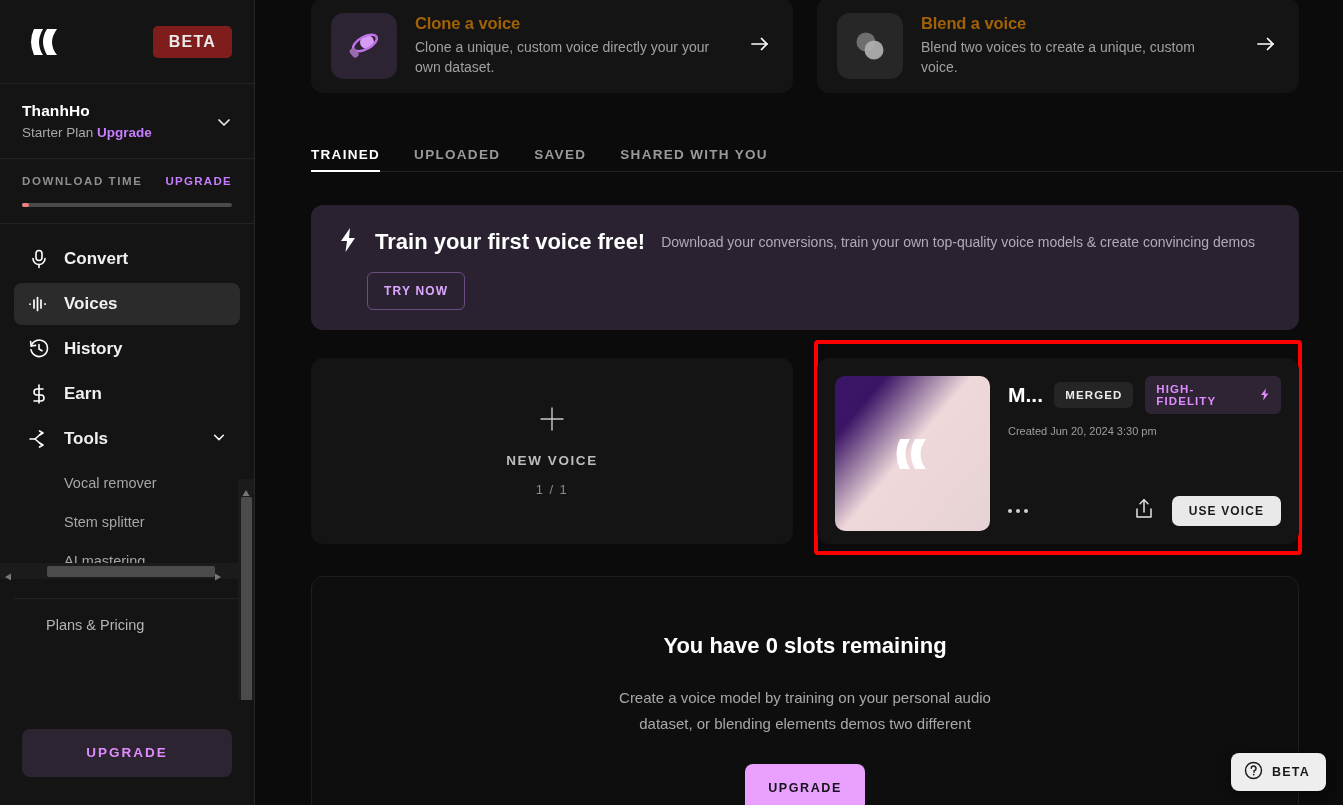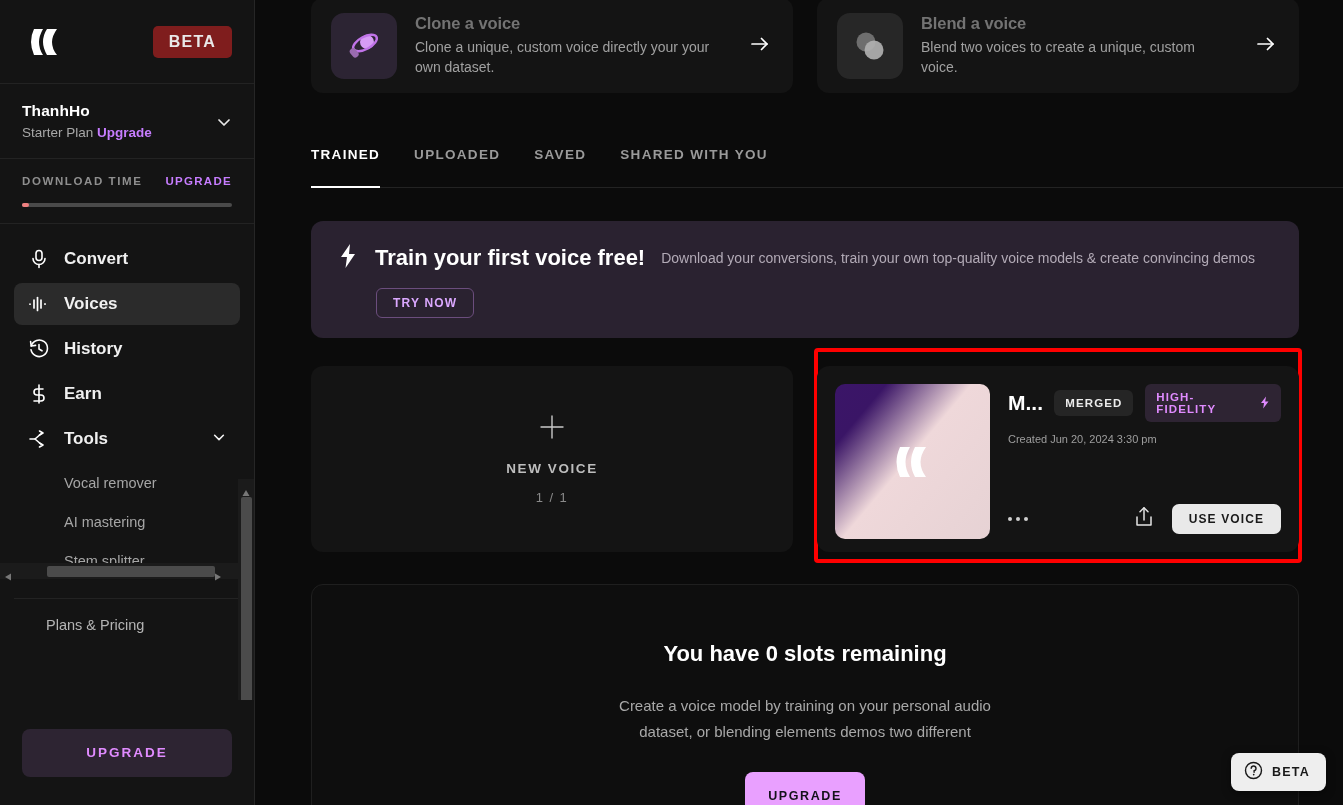--- a/index.html
+++ b/index.html
@@ -91,46 +91,46 @@
   .top-cards{ display:flex; gap:24px; padding:0 44px 0 56px; padding-top:0; }
   .tc{
     flex:1 1 0; height:95px; background:#141414; border-radius:12px;
     display:flex; align-items:center; gap:18px; padding:0 22px 0 20px;
     margin-top:-2px; cursor:pointer;
   }
   .tc-ico{ width:66px; height:66px; border-radius:13px; flex:0 0 66px; display:flex; align-items:center; justify-content:center;}
   .tc-ico.clone{ background:#2c2433; }
   .tc-ico.blend{ background:#272727; }
   .tc-body{ flex:1 1 auto; }
-  .tc-title{ font-size:16.5px; font-weight:bold; color:#737373; letter-spacing:-.1px; }
+  .tc-title{ font-size:16.5px; font-weight:bold; color:#a16207; letter-spacing:-.1px; }
   .tc-desc{ font-size:14px; color:#a0a0a0; line-height:1.42; margin-top:5px; max-width:310px;}
   .tc-arrow{ width:22px; height:22px; flex:0 0 22px; }
 
   .tabs{
     display:flex; gap:34px; margin:54px 0 0 56px;
     border-bottom:1px solid #232323; width:calc(100% - 56px);
   }
   .tab{
     font-size:13.5px; font-weight:bold; letter-spacing:1.3px; color:#9a9a9a;
-    padding-bottom:24px; cursor:pointer; border-bottom:2px solid transparent; margin-bottom:-1px;
+    padding-bottom:8px; cursor:pointer; border-bottom:2px solid transparent; margin-bottom:-1px;
   }
   .tab.active{ color:#fff; border-bottom-color:#fff; }
 
   .banner{
     margin:33px 44px 0 56px; background:#2a2230; border-radius:12px;
     padding:22px 24px 20px 26px;
   }
   .banner-row{ display:flex; align-items:center; gap:16px; }
   .bolt{ width:22px; height:26px; flex:0 0 22px; }
   .banner-title{ font-size:22px; font-weight:bold; color:#fff; }
   .banner-desc{ font-size:14px; color:#b2aab6; }
   .try-now{
-    margin-top:15px; margin-left:39px;
+    margin-top:15px; margin-left:30px;
     display:inline-flex; align-items:center; justify-content:center;
-    height:30px; padding:0 16px; border:1px solid #6b4d7d; border-radius:6px;
+    height:38px; padding:0 16px; border:1px solid #6b4d7d; border-radius:6px;
     color:#dba8ff; font-size:12px; font-weight:bold; letter-spacing:1.2px; cursor:pointer;
   }
 
   .grid{ display:flex; gap:24px; margin:28px 44px 0 56px; }
   .new-voice{
     flex:1 1 0; height:186px; background:#141414; border-radius:12px;
     display:flex; flex-direction:column; align-items:center; justify-content:center; cursor:pointer;
   }
   .plus{ width:28px; height:28px; }
   .nv-label{ font-size:13.5px; letter-spacing:1.6px; color:#bdbdbd; font-weight:bold; margin-top:16px;}
@@ -297,22 +297,22 @@
           </span>
           <span class="lbl">Tools</span>
           <span>
             <svg class="nav-chev" viewBox="0 0 16 16" fill="none">
                 <path d="M3 6 L8 11 L13 6" stroke="#fff" stroke-width="1.8" stroke-linecap="round" stroke-linejoin="round"></path>
               </svg>
           </span>
         </div>
 
         <div class="sub-item">Vocal remover</div>
+        <div class="sub-item">Stem splitter</div>
         <div class="sub-item">AI mastering</div>
-        <div class="sub-item">Stem splitter</div>
 
         <div class="sb-divider"></div>
         <div class="plans">Plans &amp; Pricing</div>
       </nav>
 
       <div class="vbar">
         <span class="arrow-up">
           <svg viewBox="0 0 8 8">
               <path d="M4 1 L7.5 7 L0.5 7 Z" fill="#777"></path>
             </svg>

